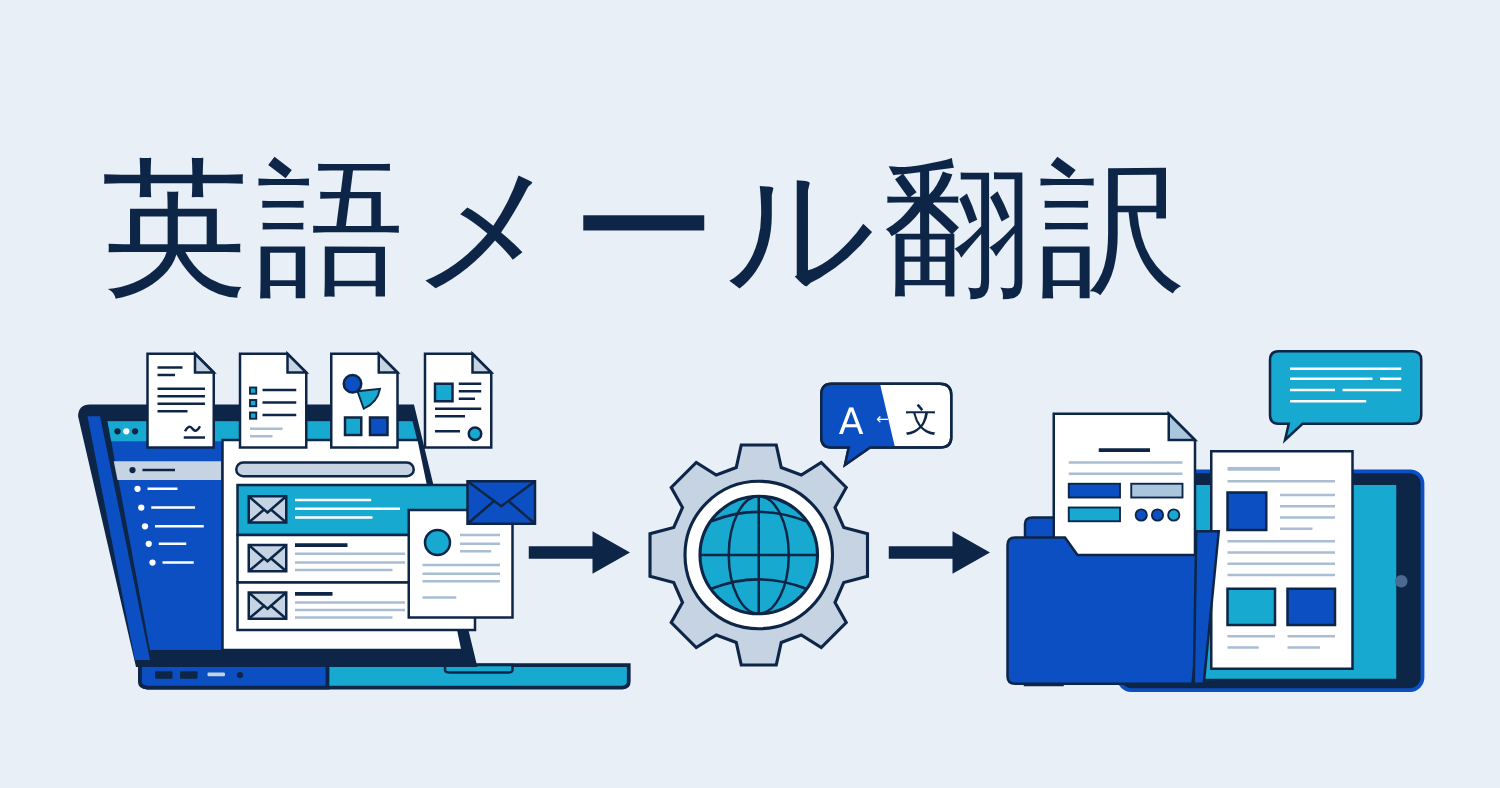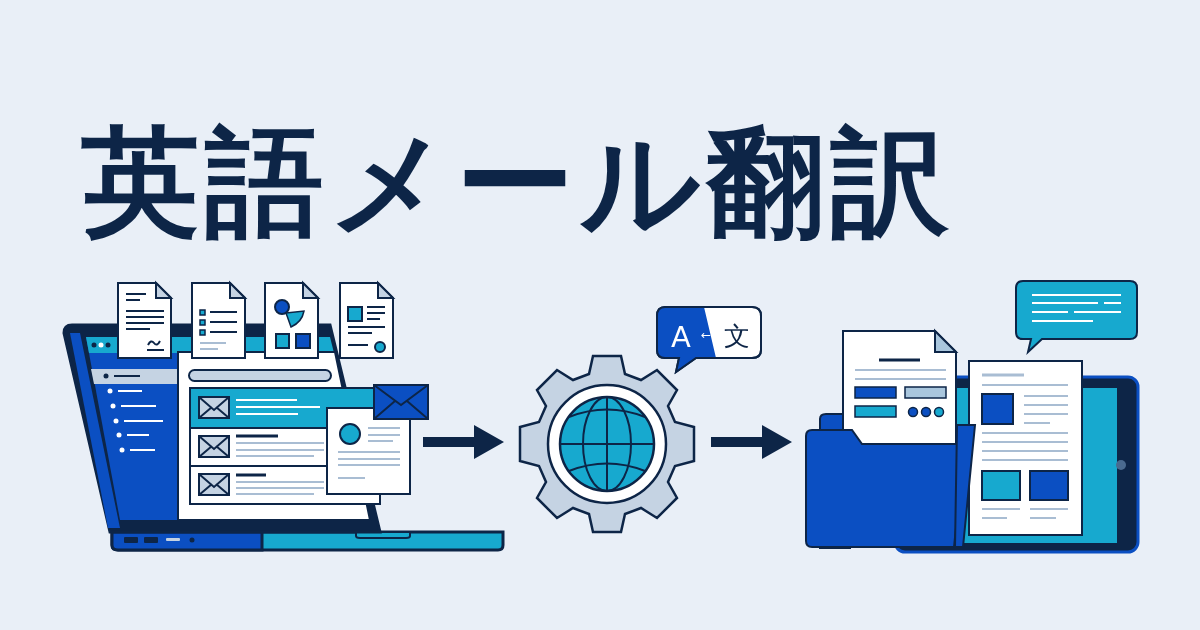--- a/index.html
+++ b/index.html
@@ -5,21 +5,21 @@
   html, body { margin: 0; padding: 0; }
   body {
     width: 1200px; height: 630px; overflow: hidden;
     background: #e9eff7;
     font-family: "DejaVu Sans", "Liberation Sans", sans-serif;
     position: relative;
   }
   .title {
     position: absolute; left: 0; top: 112px; width: 1036px;
     text-align: center;
-    font-size: 118px; font-weight: bold; color: #0d2547;
+    font-size: 118px; font-weight: normal; color: #0d2547;
     letter-spacing: 6px; line-height: 140px;
   }
   svg.scene { position: absolute; left: 0; top: 0; }
 </style>
 </head>
 <body>
 
 <div class="title">英語メール翻訳</div>
 
 <svg class="scene" width="1200" height="630" viewBox="0 0 1200 630">

